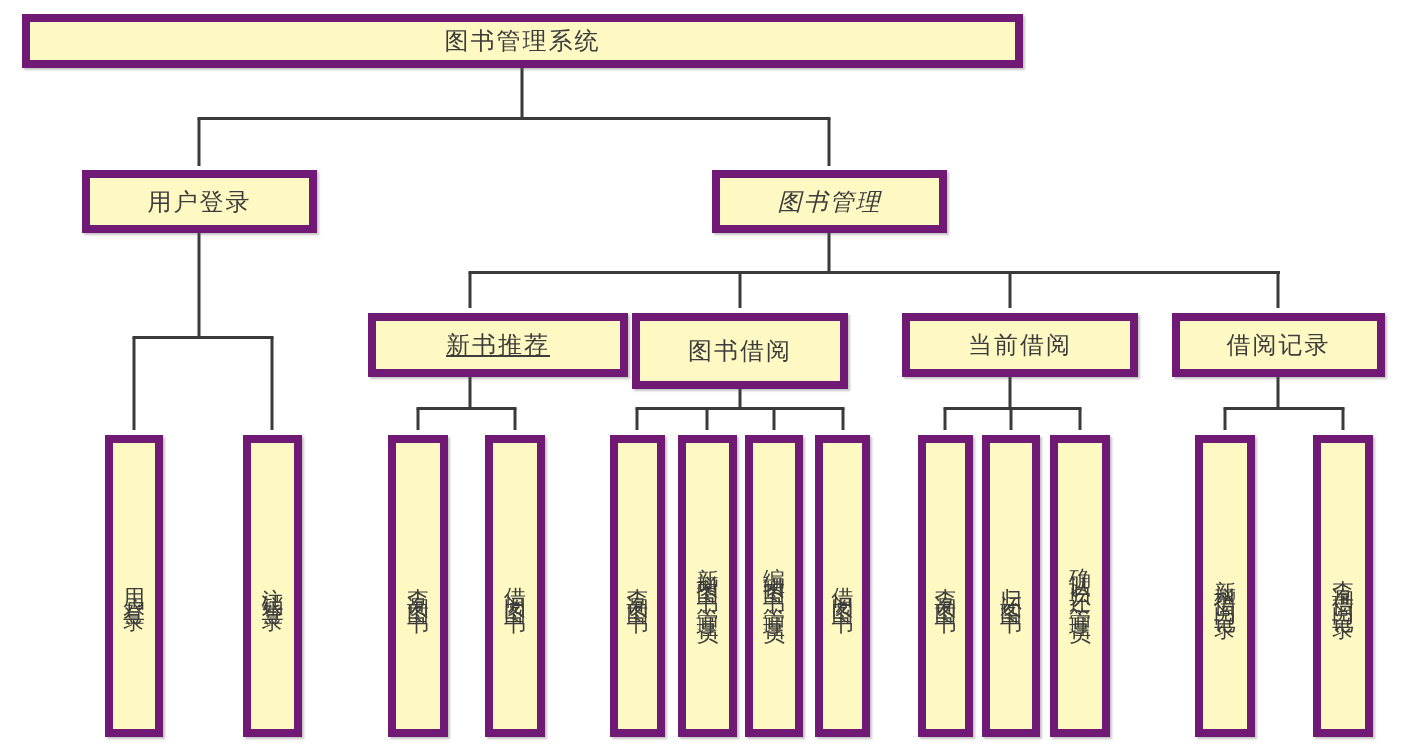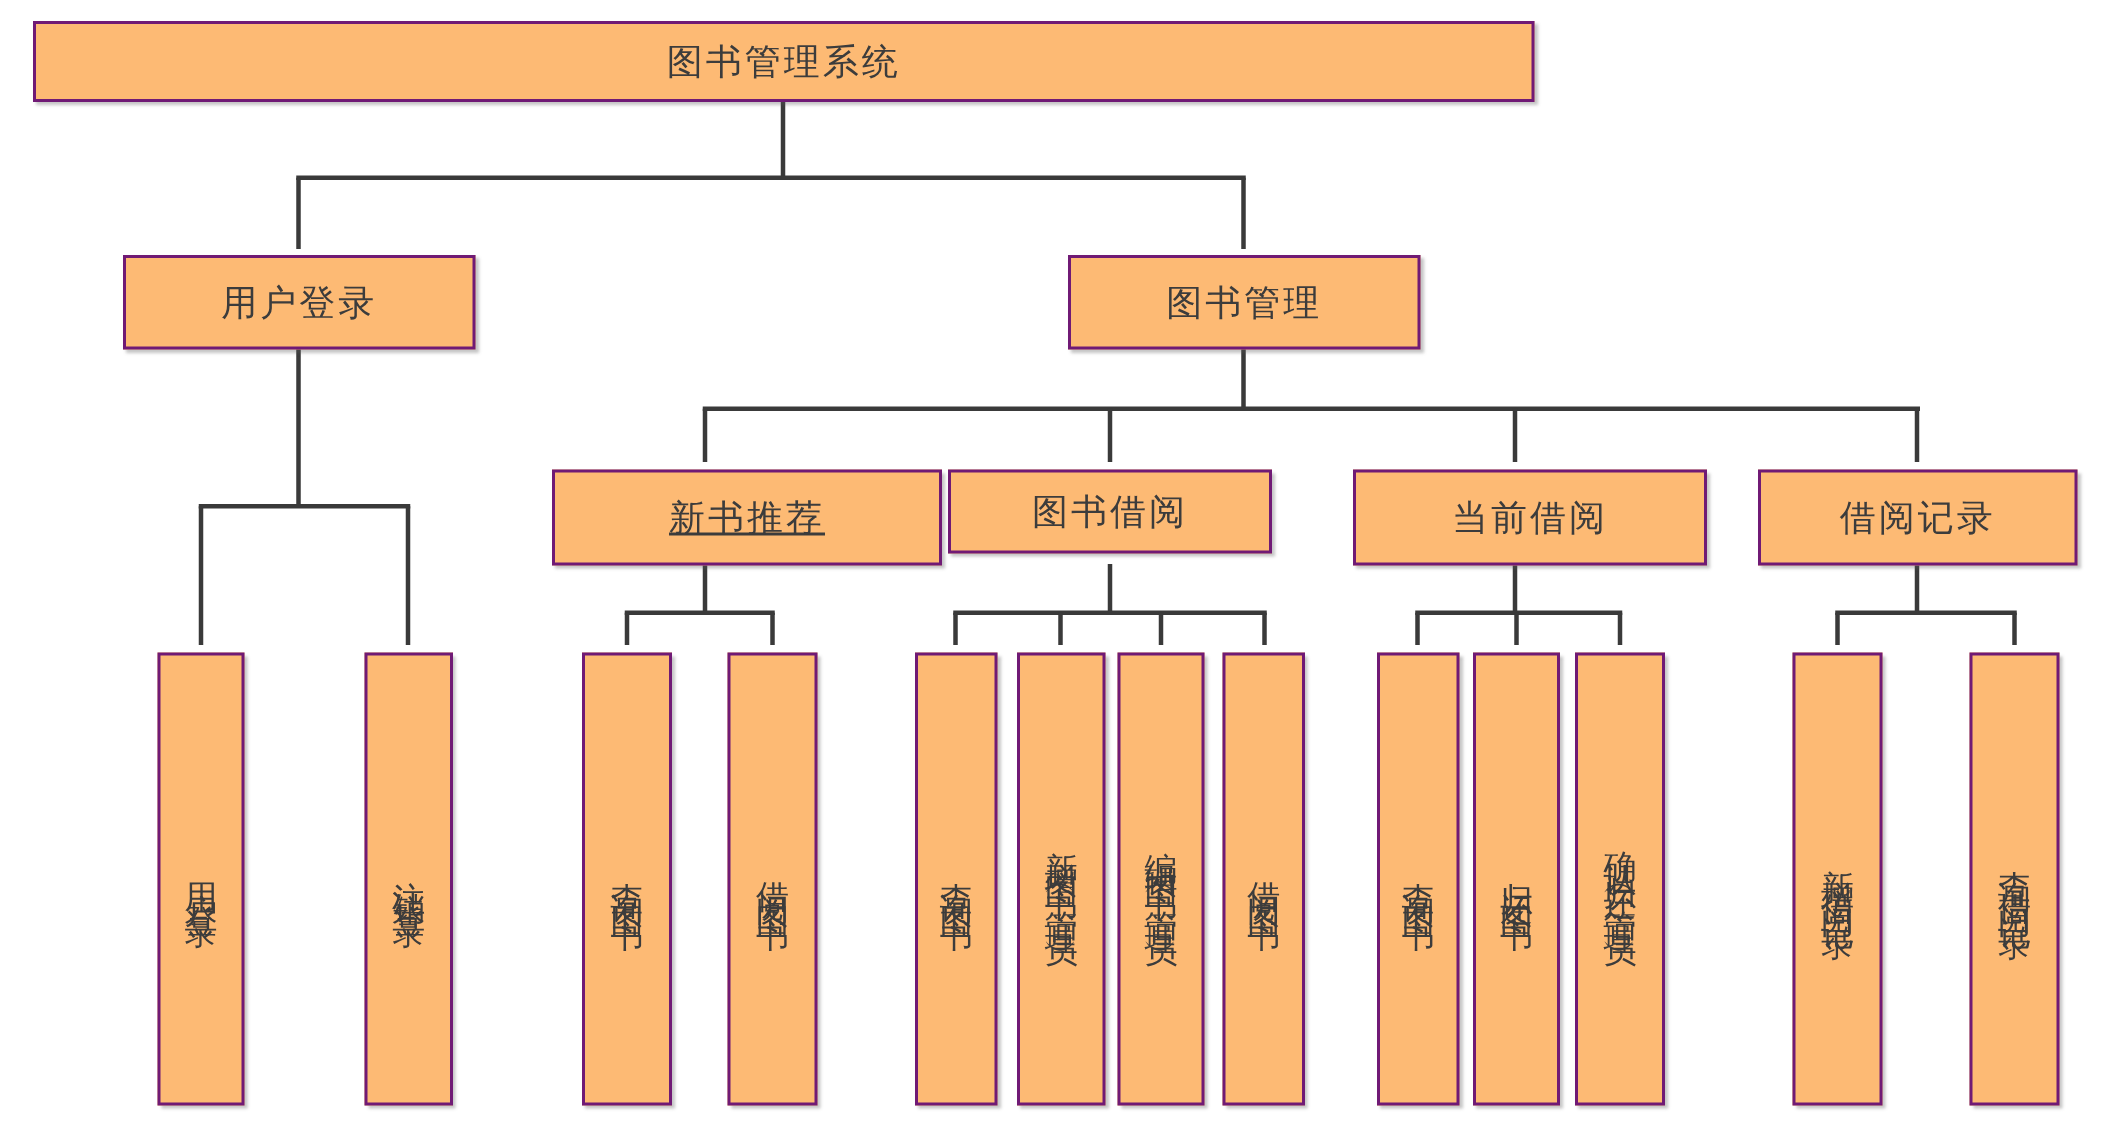--- a/index.html
+++ b/index.html
@@ -7,22 +7,22 @@
     position:relative;
     width:1405px;height:747px;
     background:#ffffff;
     font-family:"Liberation Sans","DejaVu Sans",sans-serif;
     overflow:hidden;
   }
   #connectors{position:absolute;left:0;top:0;width:1405px;height:747px;}
   .node{
     position:absolute;
     box-sizing:border-box;
-    background:#fdba74;
-    border:2px solid #701a75;
+    background:#fef9c3;
+    border:8px solid #701a75;
     box-shadow:2px 2px 2px rgba(90,90,90,0.35);
     display:flex;align-items:center;justify-content:center;
     color:#3c3c3c;
   }
   .hnode{
     font-size:24px;
     letter-spacing:2px;
     white-space:nowrap;
   }
   .vnode{
@@ -90,24 +90,24 @@
       <line x1="1011" y1="408.5" x2="1011" y2="430"></line>
       <line x1="1080" y1="408.5" x2="1080" y2="430"></line>
       <line x1="1225" y1="408.5" x2="1225" y2="430"></line>
       <line x1="1343" y1="408.5" x2="1343" y2="430"></line>
     </g>
   </svg>
 
   <div class="node hnode" style="left:22px;top:14px;width:1001px;height:54px;">图书管理系统</div>
 
   <div class="node hnode" style="left:82px;top:170px;width:235px;height:63px;">用户登录</div>
-  <div class="node hnode" style="left:712px;top:170px;width:235px;height:63px;">图书管理</div>
+  <div class="node hnode" style="left:712px;top:170px;width:235px;height:63px;font-style:italic;">图书管理</div>
 
   <div class="node hnode" style="left:368px;top:313px;width:260px;height:64px;text-decoration:underline;">新书推荐</div>
-  <div class="node hnode" style="left:632px;top:313px;width:216px;height:56px;">图书借阅</div>
+  <div class="node hnode" style="left:632px;top:313px;width:216px;height:76px;">图书借阅</div>
   <div class="node hnode" style="left:902px;top:313px;width:236px;height:64px;">当前借阅</div>
   <div class="node hnode" style="left:1172px;top:313px;width:213px;height:64px;">借阅记录</div>
 
   <div class="node vnode" style="left:105px;top:435px;width:58px;height:302px;">用户登录</div>
   <div class="node vnode" style="left:243px;top:435px;width:59px;height:302px;">注销登录</div>
 
   <div class="node vnode" style="left:388px;top:435px;width:60px;height:302px;">查询图书</div>
   <div class="node vnode" style="left:485px;top:435px;width:60px;height:302px;">借阅图书</div>
 
   <div class="node vnode" style="left:610px;top:435px;width:55px;height:302px;">查询图书</div>

